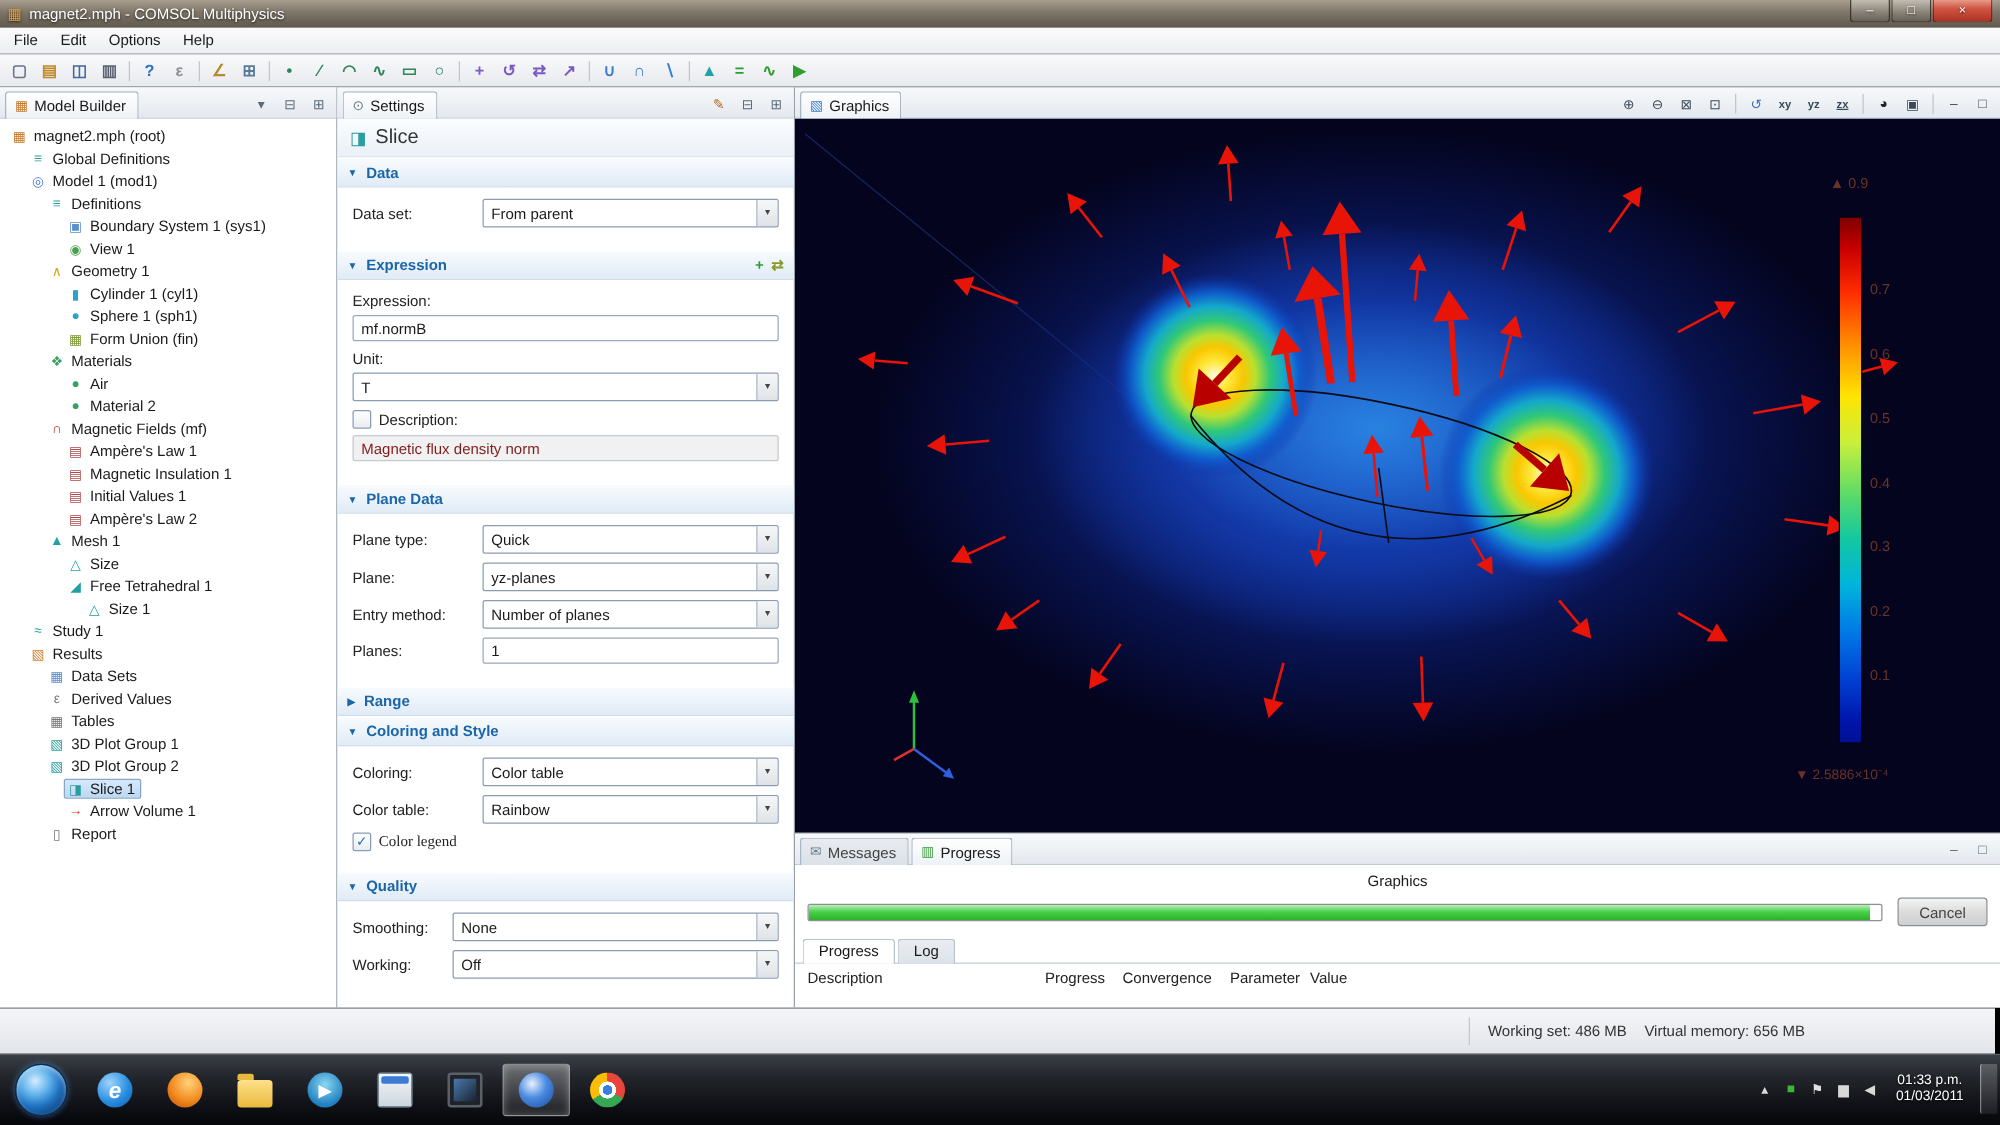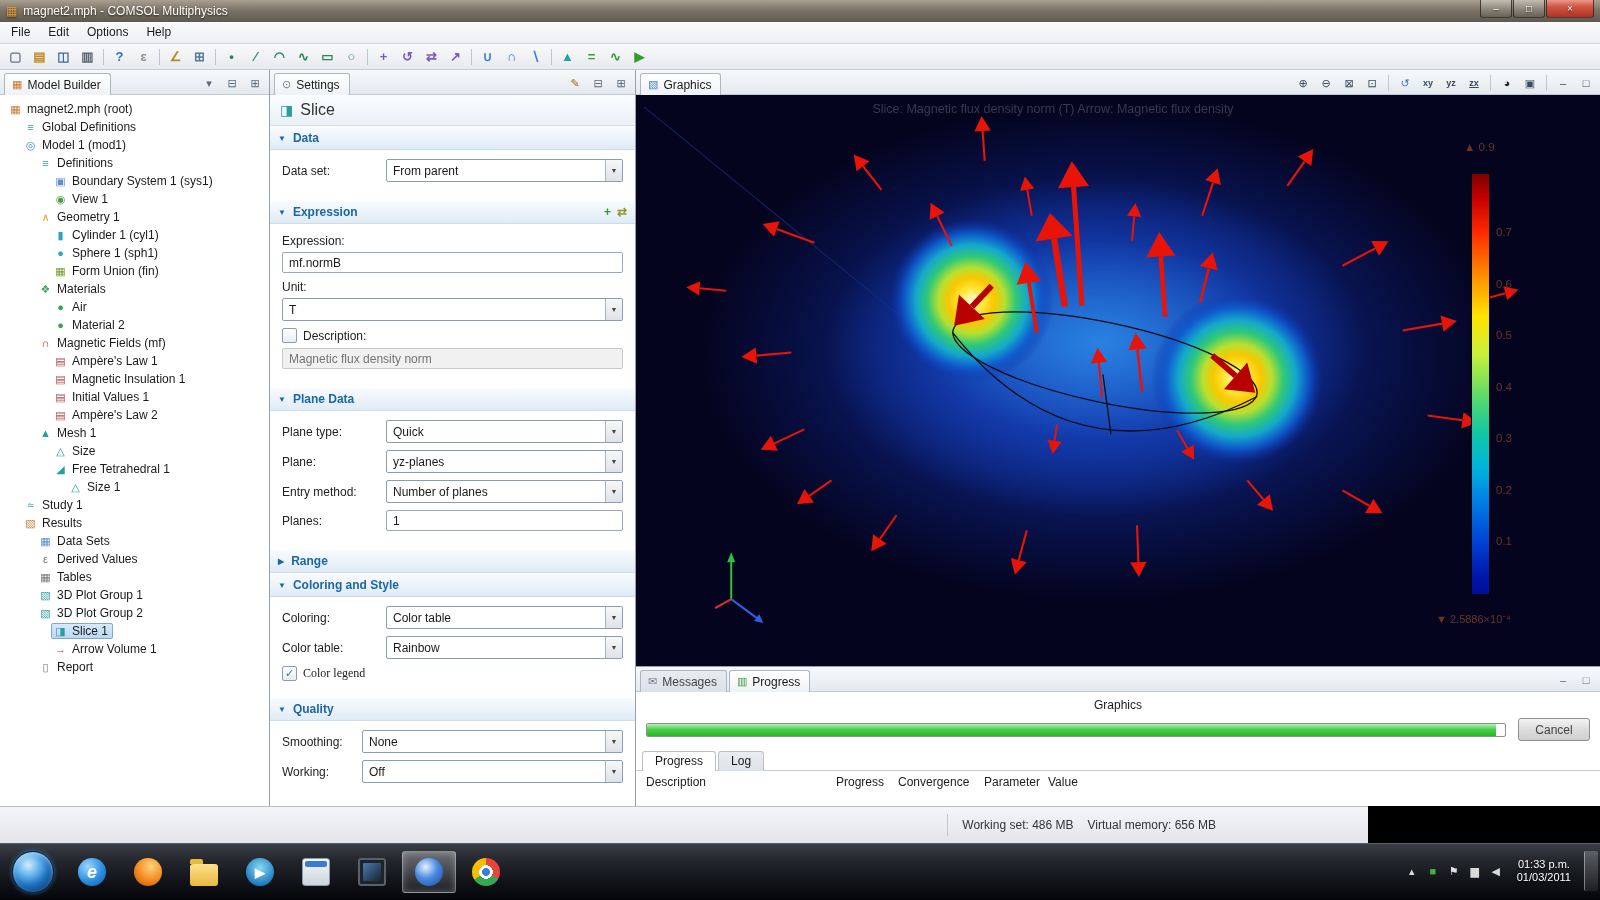--- a/index.html
+++ b/index.html
@@ -73,21 +73,21 @@
   .frow{display:flex;align-items:center;margin-bottom:7px}
   .frow label{width:var(--lw,104px);flex-shrink:0;color:#222}
   .frow.cbrow{margin-bottom:5px}
   .stack-label{margin:1px 0 4px;color:#222}
   .dd{flex:1;height:21px;border:1px solid #8a9cb2;background:#fff;display:flex;align-items:center;border-radius:2px;overflow:hidden}
   .dd-txt{flex:1;padding:0 6px;white-space:nowrap}
   .dd-arrow{width:16px;align-self:stretch;background:linear-gradient(#f6f7f8,#dfe3e8);
     border-left:1px solid #aab4c0;display:flex;align-items:center;justify-content:center;font-size:7px;color:#444}
   .ti{flex:1;height:19px;border:1px solid #9aa8b8;padding:0 6px;display:flex;align-items:center;background:#fff;border-radius:2px;margin-bottom:7px}
   .frow .ti{margin-bottom:0}
-  .ti.disabled{background:#f1f1f1;color:#737373;border-color:#c3c9cf}
+  .ti.disabled{background:#f1f1f1;color:#7f1d1d;border-color:#c3c9cf}
   .cb{width:13px;height:13px;border:1px solid #8a9cb2;background:linear-gradient(#fff,#e9edf1);margin-right:6px;
     display:flex;align-items:center;justify-content:center;font-size:11px;color:#2a6fbd;border-radius:2px;flex-shrink:0}
 
   
   .gfx-content{flex:1;position:relative;background:#04041e;overflow:hidden}
   .gfx-content svg{position:absolute;inset:0;width:100%;height:100%}
   .plot-title{position:absolute;top:7px;left:0;right:130px;text-align:center;color:#3c3850;font-size:12.5px}
   .cbar{position:absolute;left:835px;top:78px;width:17px;height:420px;border:1px solid #05050f;
     background:linear-gradient(to bottom,#7e0000 0%,#c80000 6%,#ff2a00 14%,#ff8c00 24%,#ffe400 34%,
       #c8f03c 43%,#64dc64 52%,#14c8a0 61%,#00b4dc 70%,#0078e6 79%,#0040d2 88%,#0014aa 96%,#000f96 100%)}
@@ -104,21 +104,21 @@
   .cancel-btn{width:70px;height:21px;display:flex;align-items:center;justify-content:center;
     background:linear-gradient(#f4f4f4,#dcdcdc 50%,#cfcfcf);border:1px solid #8a8f94;border-radius:3px;color:#444}
   .subtabs{display:flex;align-items:flex-end;border-bottom:1px solid #c5cdd6;margin-top:8px;padding-left:6px;height:21px}
   .subtab{padding:2px 12px 3px;border:1px solid #b8c2cc;border-bottom:none;background:linear-gradient(#e9edf1,#dde2e8);
     border-radius:3px 3px 0 0;margin-right:2px;position:relative;top:1px}
   .subtab.active{background:#fff}
   .cols{display:flex;padding:4px 10px;color:#222}
   .col{flex-shrink:0}
 
   
-  .statusbar{position:absolute;left:0;top:806px;width:1368px;height:37px;box-sizing:border-box;
+  .statusbar{position:absolute;left:0;top:806px;width:1596px;height:37px;box-sizing:border-box;
     background:linear-gradient(#f4f5f7,#e2e5ea);border-top:1px solid #b8bec6;display:flex;align-items:center}
   .status-right{margin-left:auto;margin-right:138px;border-left:1px solid #c2c7ce;padding:4px 14px;display:flex;gap:14px;color:#333}
 
   
   .taskbar{position:absolute;left:0;top:843px;width:1600px;height:57px;box-sizing:border-box;
     background:linear-gradient(#3a3f46,#23262c 30%,#101217 70%,#05060a);
     border-top:1px solid #585d66;display:flex;align-items:flex-start;padding-top:7px}
   .start-orb{width:40px;height:40px;border-radius:50%;margin:0 10px 0 12px;flex-shrink:0;
     background:radial-gradient(circle at 38% 32%,#d6ecff,#63b4ec 30%,#1f72c0 55%,#0b3a72 85%);
     border:1px solid #0a2c50;box-shadow:inset 0 2px 4px rgba(255,255,255,.5),0 0 5px rgba(90,170,255,.5)}
@@ -742,21 +742,20 @@
                 </g>
               </g>
             <g stroke-width="2">
               <line x1="95" y1="505" x2="95" y2="464" stroke="#2fbf3f"></line>
               <polygon points="95,458 91,468 99,468" fill="#2fbf3f"></polygon>
               <line x1="95" y1="505" x2="122" y2="525" stroke="#2f5fdf"></line>
               <polygon points="127,529 118,527 123,520" fill="#2f5fdf"></polygon>
               <line x1="95" y1="505" x2="79" y2="514" stroke="#df2f2f"></line>
             </g>
           </svg>
-          <div class="plot-title">Slice: Magnetic flux density norm (T)  Arrow: Magnetic flux density</div>
           <div class="cbar"></div>
           <div class="cbar-max">
             <span>▲</span>
             <span>0.9</span>
           </div>
           <div class="cbar-min">
             <span>▼</span>
             <span>2.5886×10⁻⁴</span>
           </div>
         <div class="cbar-tick" style="top: 130.225px;">0.7</div>

